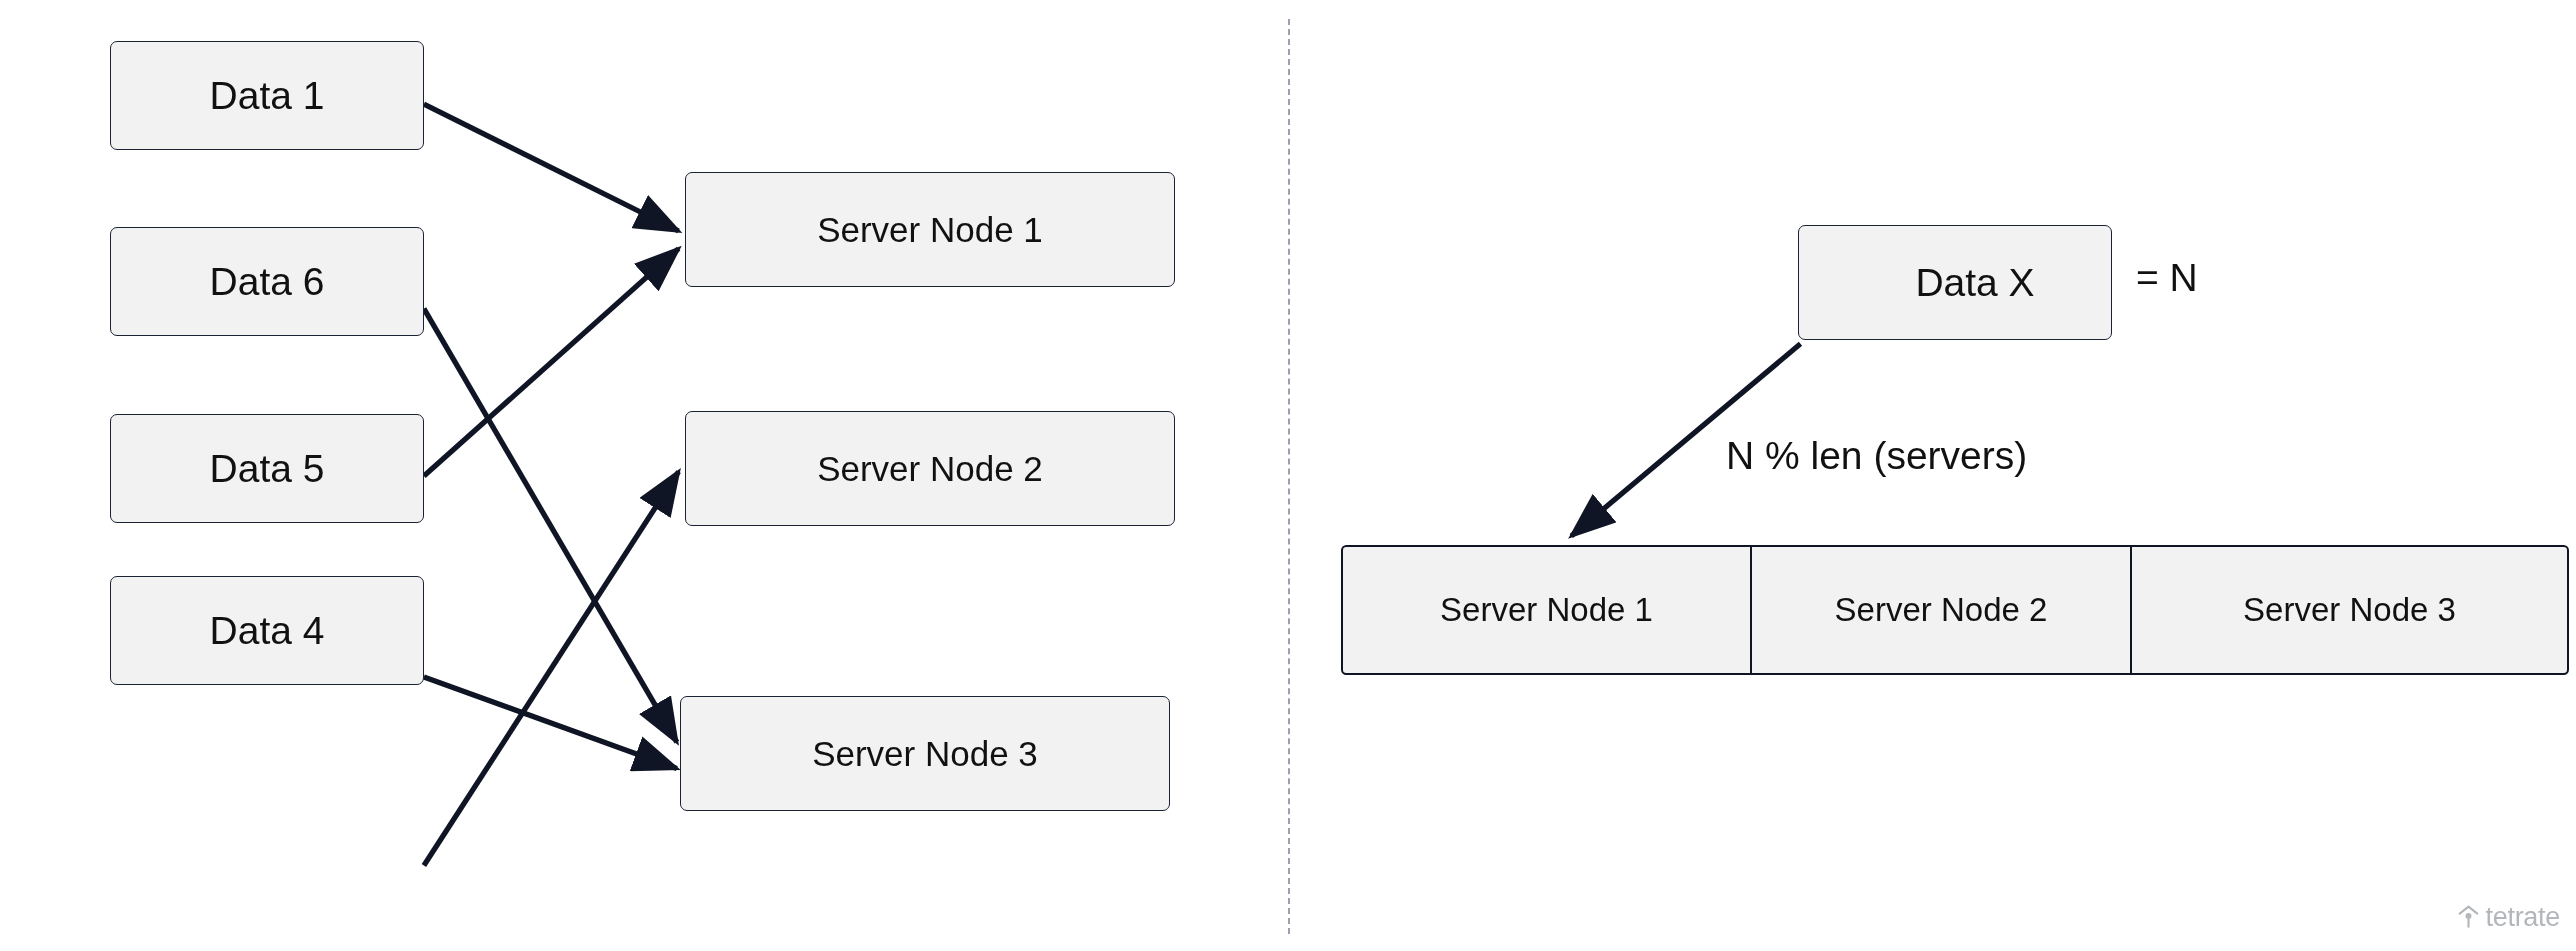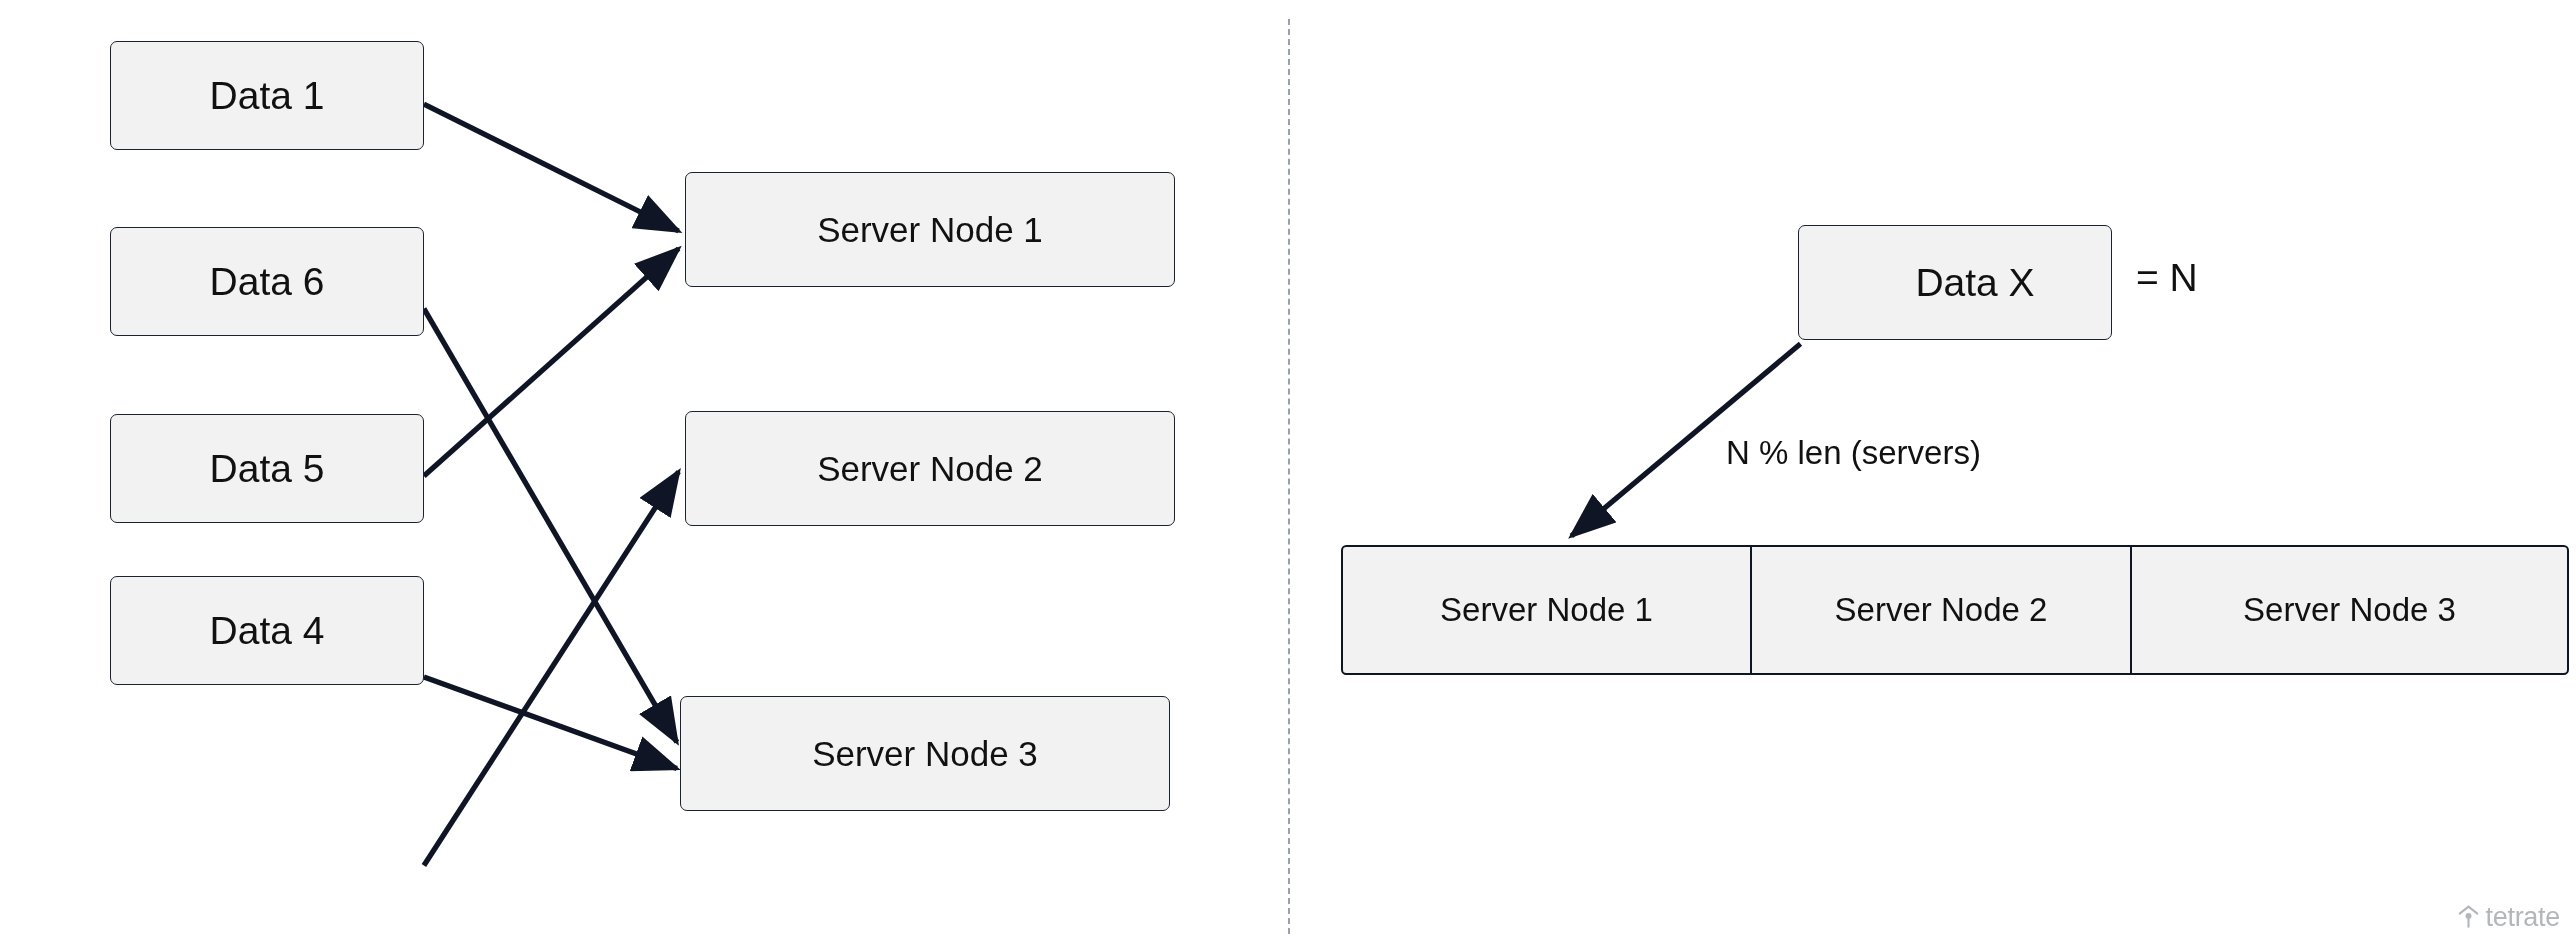--- a/index.html
+++ b/index.html
@@ -68,21 +68,21 @@
     white-space: nowrap;
   }
   #eq-n {
     left: 2136px;
     top: 256px;
     font-size: 39px;
   }
   #modulo-label {
     left: 1726px;
     top: 434px;
-    font-size: 33px;
+    font-size: 39px;
   }
   #server-strip {
     position: absolute;
     left: 1341px;
     top: 545px;
     width: 1228px;
     height: 130px;
     box-sizing: border-box;
     background: #f2f2f2;
     border: 2.6px solid #0f1524;

